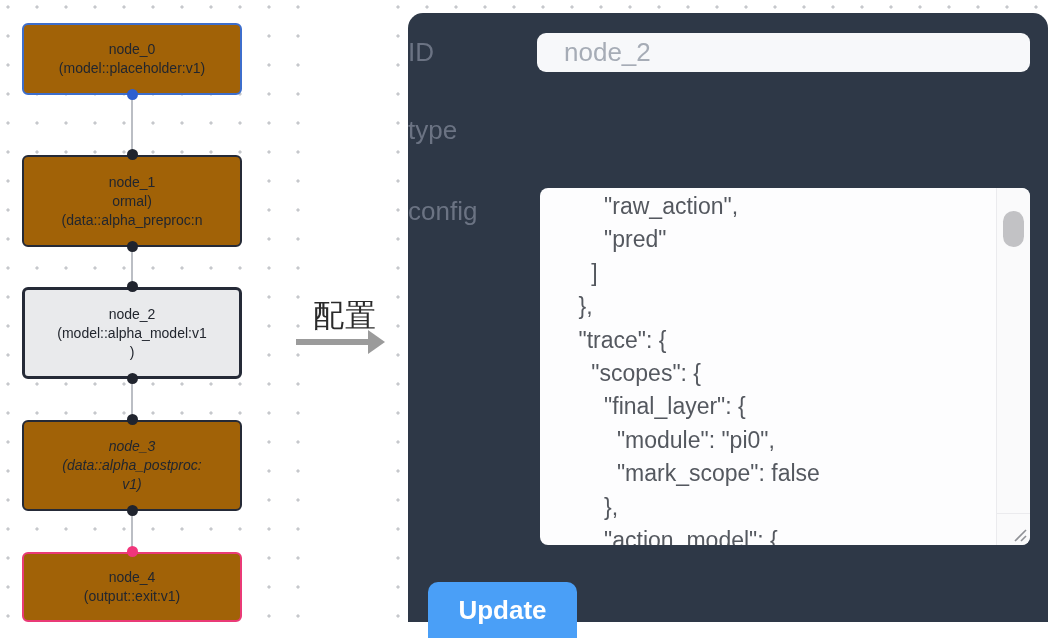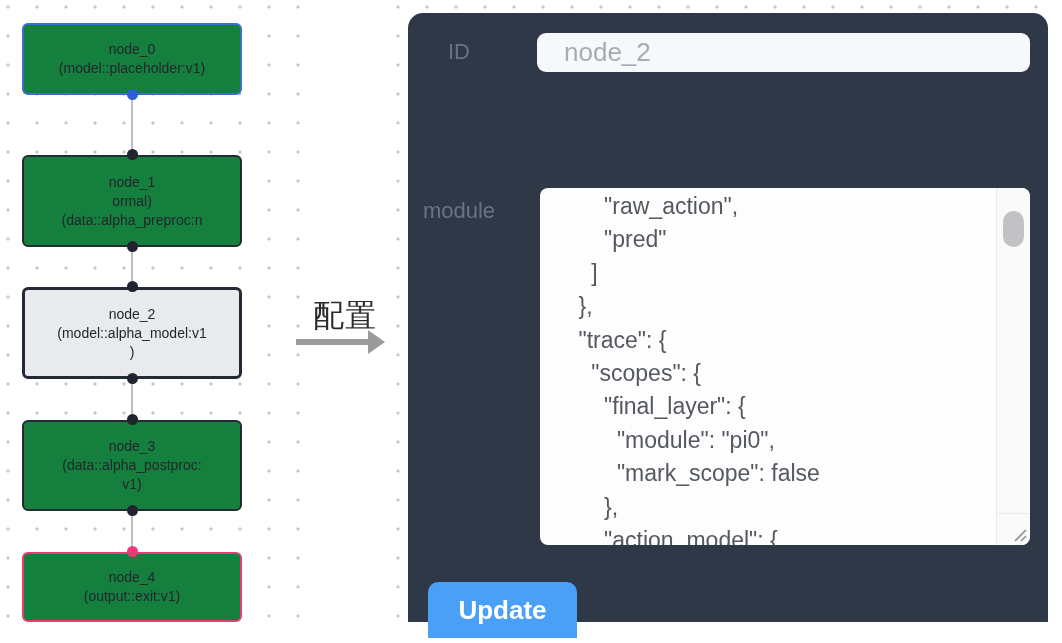--- a/index.html
+++ b/index.html
@@ -6,50 +6,50 @@
   html,body { width:1062px; height:643px; background:#ffffff; overflow:hidden;
               font-family:"Liberation Sans", sans-serif; }
   .stage { position:relative; width:1062px; height:643px; background:#ffffff; }
 
   
   .dots { position:absolute; background-image:radial-gradient(circle at 8px 7px, #c6c8cc 0 1.3px, rgba(0,0,0,0) 1.9px); background-size:29px 29px; }
   .dots-left  { left:0; top:0; width:318px; height:643px; }
   .dots-right { left:390px; top:0; width:672px; height:629px; }
 
   
-  .flow-node { position:absolute; left:22px; width:220px; background:#15803d;
+  .flow-node { position:absolute; left:22px; width:220px; background:#a16207;
                border:2px solid #252a37; border-radius:6px;
                display:flex; flex-direction:column; justify-content:center;
                text-align:center; font-size:14px; line-height:19px; color:#22262e; }
   .flow-node .nl { width:100%; }
   .node-0 { top:23px;  height:72px; border-color:#3d6ecc; }
   .node-1 { top:155px; height:92px; }
   .node-2 { top:287px; height:92px; border-width:3px; background:#e9eaec; }
-  .node-3 { top:420px; height:91px; }
+  .node-3 { top:420px; height:91px;font-style:italic; }
   .node-4 { top:552px; height:70px; border-color:#ea3a77; }
   .edge { position:absolute; left:131px; width:2px; background:#bbbec4; }
   .edge-0 { top:95px;  height:60px; }
   .edge-1 { top:247px; height:40px; }
   .edge-2 { top:379px; height:41px; }
   .edge-3 { top:511px; height:41px; }
   .port { position:absolute; left:127px; width:11px; height:11px; border-radius:50%; background:#20242e; }
   .p-blue { background:#2d5fd0; }
   .p-pink { background:#f1367c; }
 
   
   .config-caption { position:absolute; left:297px; top:295px; font-size:31px; color:#2b2b2b; letter-spacing:1px;margin-left:16px; }
   .arrow-shaft { position:absolute; left:296px; top:339px; width:74px; height:6px; background:#9b9b9b; }
   .arrow-head  { position:absolute; left:368px; top:330px; width:0; height:0;
                  border-left:17px solid #9b9b9b; border-top:12px solid rgba(0,0,0,0); border-bottom:12px solid rgba(0,0,0,0); }
 
   
   .panel { position:absolute; left:408px; top:13px; width:640px; height:609px;
            background:#2e3847; border-radius:15px 15px 0 0; }
-  .field-label { position:absolute; left:0; width:102px; text-align:center;
-                 font-size:22px; line-height:28px; color:#6b7383; }
+  .field-label { position:absolute; left:0; width:102px; text-align:left;
+                 font-size:26px; line-height:28px; color:#6b7383; }
   .lbl-id     { top:25px; }
   .lbl-type   { top:103px; }
   .lbl-config { top:184px; }
   .text-input { position:absolute; left:129px; width:493px; height:39px;
                 background:#f7f8fa; border:0; border-radius:9px; outline:none;
                 padding:0 0 0 27px; font-family:"Liberation Sans", sans-serif;
                 font-size:26px; color:#a6acb6; }
   .inp-id   { top:20px; }
   .inp-type { top:98px; }
 
@@ -117,22 +117,23 @@
 
   <div class="config-caption">配置</div>
   <div class="arrow-shaft"></div>
   <div class="arrow-head"></div>
 
   <div class="panel">
 
     <div class="field-label lbl-id">ID</div>
     <input class="text-input inp-id" type="text" value="node_2" style="">
 
+    <div class="field-label lbl-type">type</div>
 
-    <div class="field-label lbl-config">module</div>
+    <div class="field-label lbl-config">config</div>
 
     <div class="config-box">
       <div class="config-text">        "raw_action",
         "pred"
       ]
     },
     "trace": {
       "scopes": {
         "final_layer": {
           "module": "pi0",

